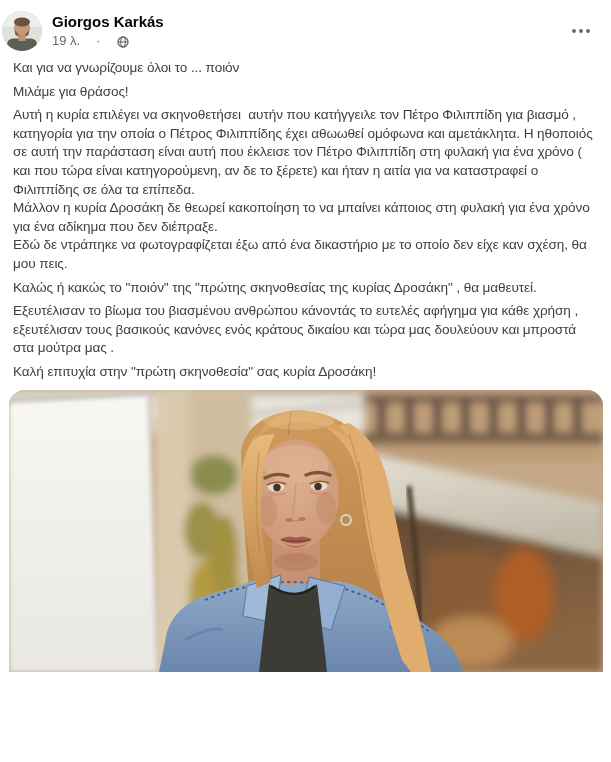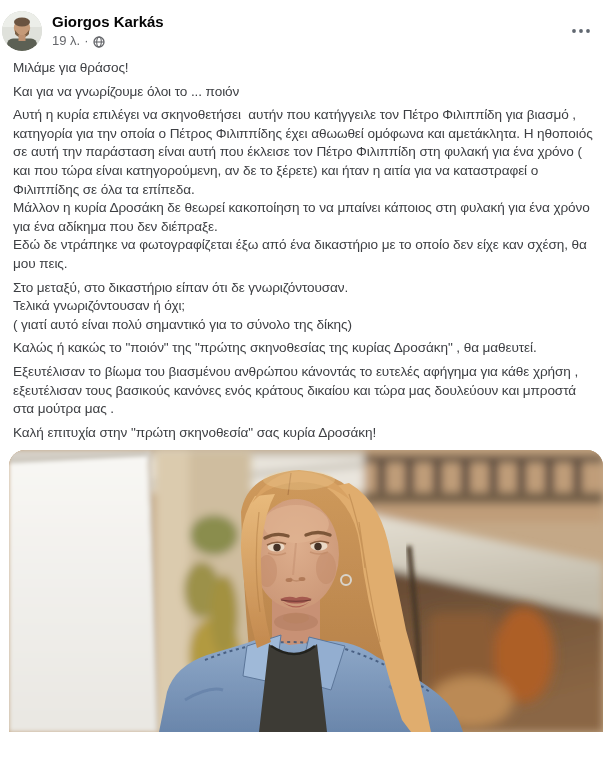--- a/index.html
+++ b/index.html
@@ -9,21 +9,21 @@
     -webkit-font-smoothing:antialiased;
   }
   .page{width:611px;height:762px;position:relative;background:#fff;}
 
   
   .post-header{display:flex;align-items:flex-start;padding:11px 14px 2px 2px;}
   .avatar{width:40px;height:40px;border-radius:50%;overflow:hidden;flex:0 0 40px;cursor:pointer;background:#d8dad4;}
   .avatar svg{display:block;}
   .header-meta{margin-left:10px;flex:1;padding-top:1px;}
   .author{font-size:15px;font-weight:bold;color:#050505;line-height:19px;cursor:pointer;}
-  .meta-row{display:flex;align-items:center;gap:4px;margin-top:2px;color:#65676b;font-size:13px;line-height:16px;}
+  .meta-row{display:flex;align-items:center;gap:16px;margin-top:2px;color:#65676b;font-size:13px;line-height:16px;}
   .timestamp{cursor:pointer;}
   .globe{display:inline-flex;align-items:center;margin-top:1px;}
   .menu-btn{width:32px;height:32px;border-radius:50%;display:flex;align-items:center;justify-content:center;cursor:pointer;margin-top:2px;}
 
   
   .post-text{padding:6px 12px 0 13px;font-size:13.6px;line-height:18.6px;letter-spacing:-0.1px;color:#3d3f43;}
   .post-text p{margin:0 0 5px 0;white-space:pre-wrap;}
 
   
   .photo{margin:8px auto 0 auto;width:594px;height:282px;border-radius:16px 16px 0 0;overflow:hidden;cursor:pointer;background:#c4a887;}
@@ -72,28 +72,25 @@
         <svg width="20" height="6" viewBox="0 0 20 6">
           <circle cx="3" cy="3" r="1.9" fill="#606770"></circle>
           <circle cx="10" cy="3" r="1.9" fill="#606770"></circle>
           <circle cx="17" cy="3" r="1.9" fill="#606770"></circle>
         </svg>
       </span>
     </div>
   </div>
 
   <div class="post-text">
+    <p>Και για να γνωρίζουμε όλοι το ... ποιόν</p>
     <p>Μιλάμε για θράσος!</p>
-    <p>Και για να γνωρίζουμε όλοι το ... ποιόν</p>
     <p>Αυτή η κυρία επιλέγει να σκηνοθετήσει  αυτήν που κατήγγειλε τον Πέτρο Φιλιππίδη για βιασμό , κατηγορία για την οποία ο Πέτρος Φιλιππίδης έχει αθωωθεί ομόφωνα και αμετάκλητα. Η ηθοποιός σε αυτή την παράσταση είναι αυτή που έκλεισε τον Πέτρο Φιλιππίδη στη φυλακή για ένα χρόνο ( και που τώρα είναι κατηγορούμενη, αν δε το ξέρετε) και ήταν η αιτία για να καταστραφεί ο Φιλιππίδης σε όλα τα επίπεδα.
 Μάλλον η κυρία Δροσάκη δε θεωρεί κακοποίηση το να μπαίνει κάποιος στη φυλακή για ένα χρόνο για ένα αδίκημα που δεν διέπραξε.
 Εδώ δε ντράπηκε να φωτογραφίζεται έξω από ένα δικαστήριο με το οποίο δεν είχε καν σχέση, θα μου πεις.</p>
-    <p>Στο μεταξύ, στο δικαστήριο είπαν ότι δε γνωριζόντουσαν.
-Τελικά γνωριζόντουσαν ή όχι;
-( γιατί αυτό είναι πολύ σημαντικό για το σύνολο της δίκης)</p>
     <p>Καλώς ή κακώς το "ποιόν" της "πρώτης σκηνοθεσίας της κυρίας Δροσάκη" , θα μαθευτεί.</p>
     <p>Εξευτέλισαν το βίωμα του βιασμένου ανθρώπου κάνοντάς το ευτελές αφήγημα για κάθε χρήση , εξευτέλισαν τους βασικούς κανόνες ενός κράτους δικαίου και τώρα μας δουλεύουν και μπροστά στα μούτρα μας .</p>
     <p>Καλή επιτυχία στην "πρώτη σκηνοθεσία" σας κυρία Δροσάκη!</p>
   </div>
 
   <div class="photo" title="Ξανθιά γυναίκα με τζιν μπουφάν μπροστά από κτίριο με τέντα">
     <svg width="594" height="282" viewBox="0 0 594 282">
       <defs>
         <filter id="b6" x="-20%" y="-20%" width="140%" height="140%">
             <feGaussianBlur stdDeviation="6"></feGaussianBlur>

